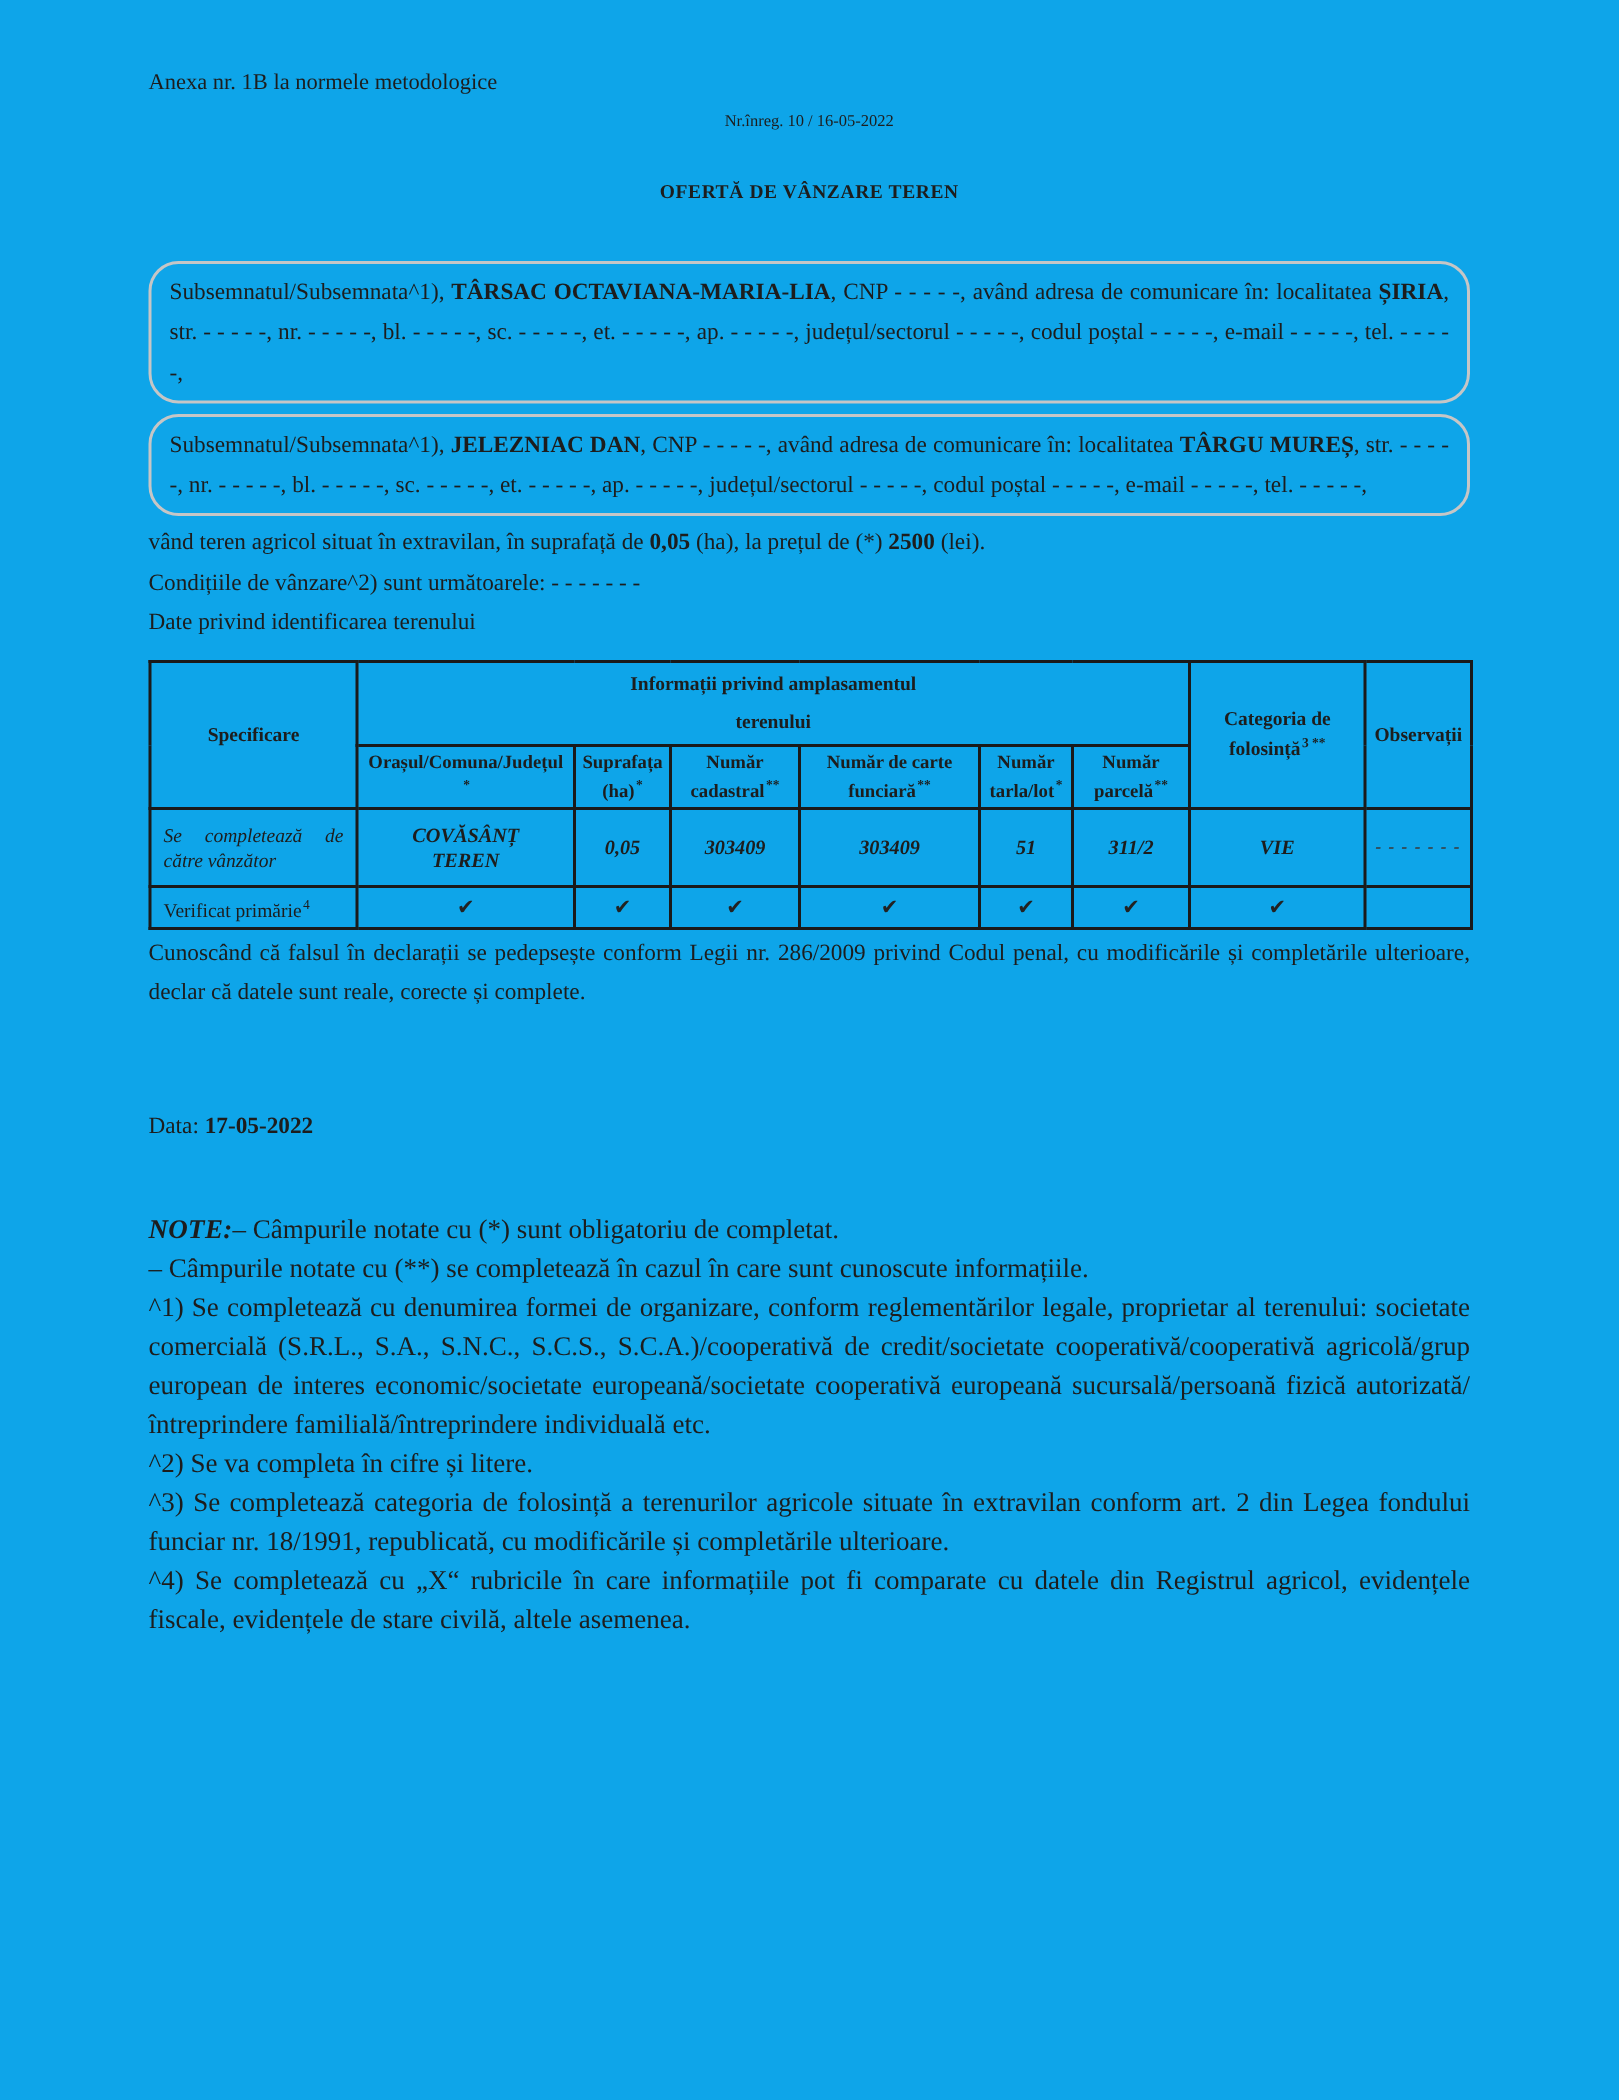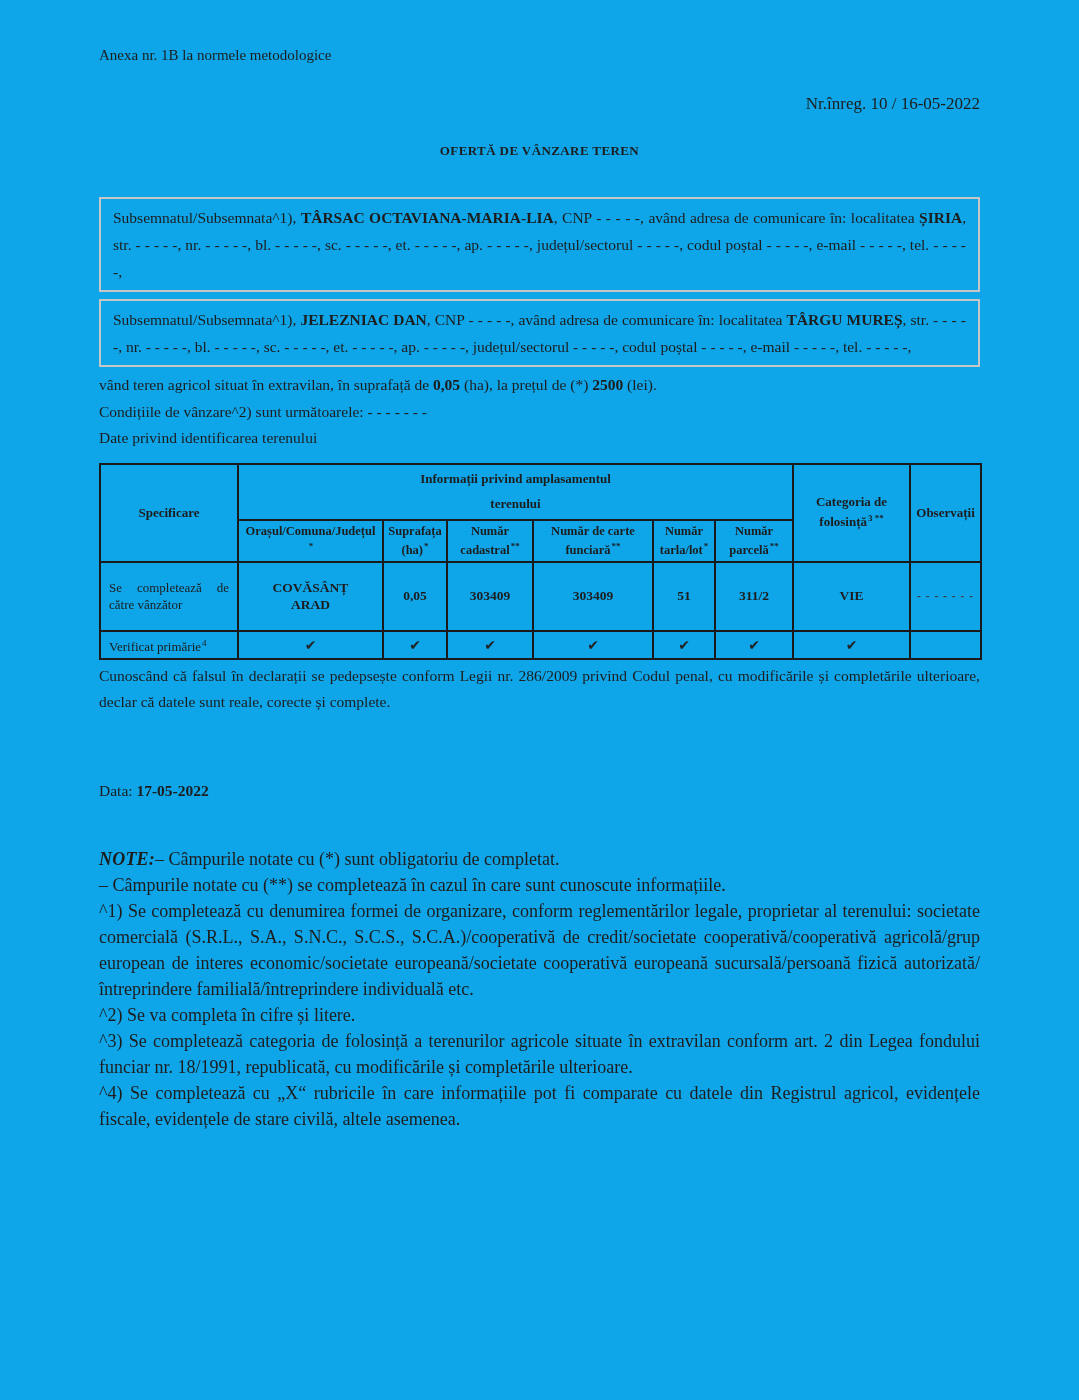--- a/index.html
+++ b/index.html
@@ -19,36 +19,35 @@
     width: 1079px;
     height: 1400px;
     padding: 42px 99px 0 99px;
     background: #0ea5e9;
   }
   .annex {
     font-size: 15px;
     line-height: 26px;
   }
   .nrreg {
-    font-size: 17px;
-    line-height: 26px;
-    text-align: right;
-    margin-top: 23px;
+    font-size: 11px;
+    line-height: 26px;
+    text-align: center;
   }
   .title {
     font-size: 13px;
     font-weight: bold;
     text-align: center;
     letter-spacing: 0.4px;
     line-height: 26px;
     margin-top: 21px;
   }
   .box {
     border: 2px solid #c6c6c6;
-    border-radius: 0;
+    border-radius: 20px;
     padding: 5px 12px;
     margin-top: 33px;
     font-size: 15.5px;
     line-height: 27px;
     text-align: justify;
   }
   .box + .box { margin-top: 7px; }
   .para {
     font-size: 15.5px;
     line-height: 26.5px;
@@ -87,21 +86,21 @@
     font-size: 12.5px;
     font-weight: bold;
     line-height: 15px;
     padding: 3px 2px;
   }
   .cat-cell, .obs-cell {
     font-size: 13px;
     font-weight: bold;
     line-height: 16px;
   }
-  tr.seller-row { height: 69px; }
+  tr.seller-row { height: 52px; font-style: italic; }
   tr.verify-row { height: 24px; }
   .label-cell {
     text-align: justify !important;
     font-size: 13px;
     font-weight: normal;
     line-height: 17px;
     padding: 3px 8px !important;
   }
   .verify-label {
     text-align: left !important;
@@ -214,21 +213,21 @@
           <div><span>tarla/lot</span><sup>*</sup></div>
         </td>
         <td>
           <div>Număr</div>
           <div><span>parcelă</span><sup>**</sup></div>
         </td>
       </tr>
       <tr class="seller-row">
         <td class="label-cell">Se completează de către vânzător</td>
         <td class="val-cell city-cell">COVĂSÂNȚ
-ARAD</td>
+TEREN</td>
         <td class="val-cell">0,05</td>
         <td class="val-cell">303409</td>
         <td class="val-cell">303409</td>
         <td class="val-cell">51</td>
         <td class="val-cell">311/2</td>
         <td class="val-cell">VIE</td>
         <td class="dash-cell">- - - - - - -</td>
       </tr>
       <tr class="verify-row">
         <td class="verify-label"><span>Verificat primărie</span><sup>4</sup></td>

